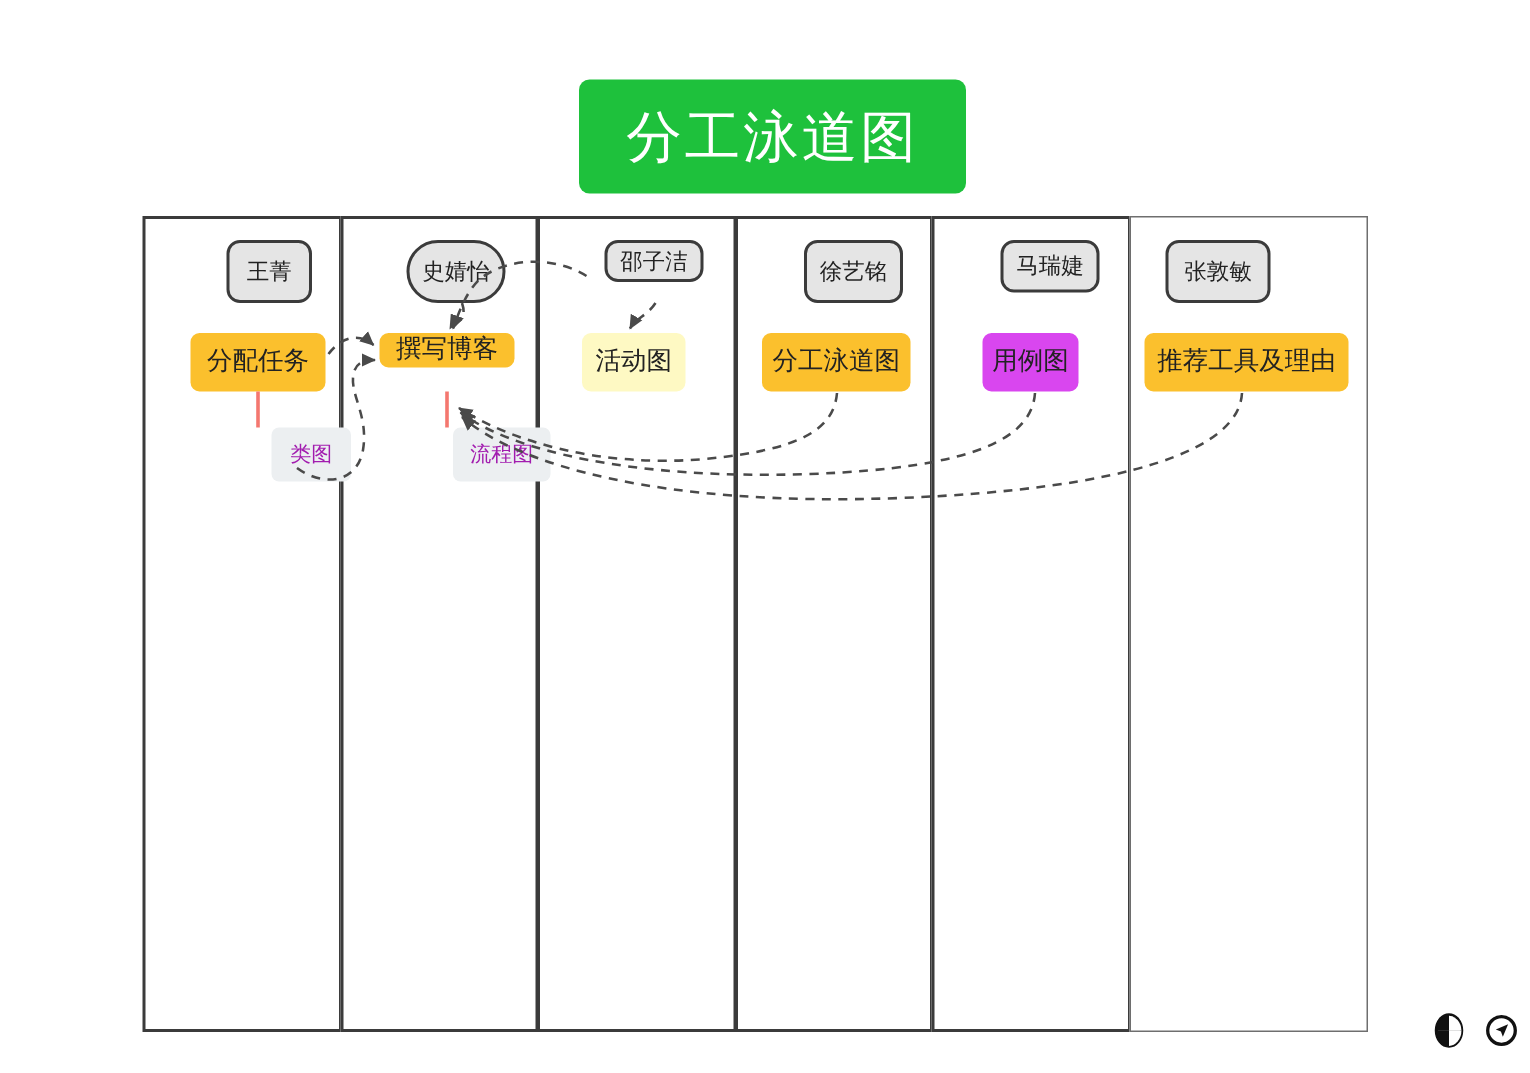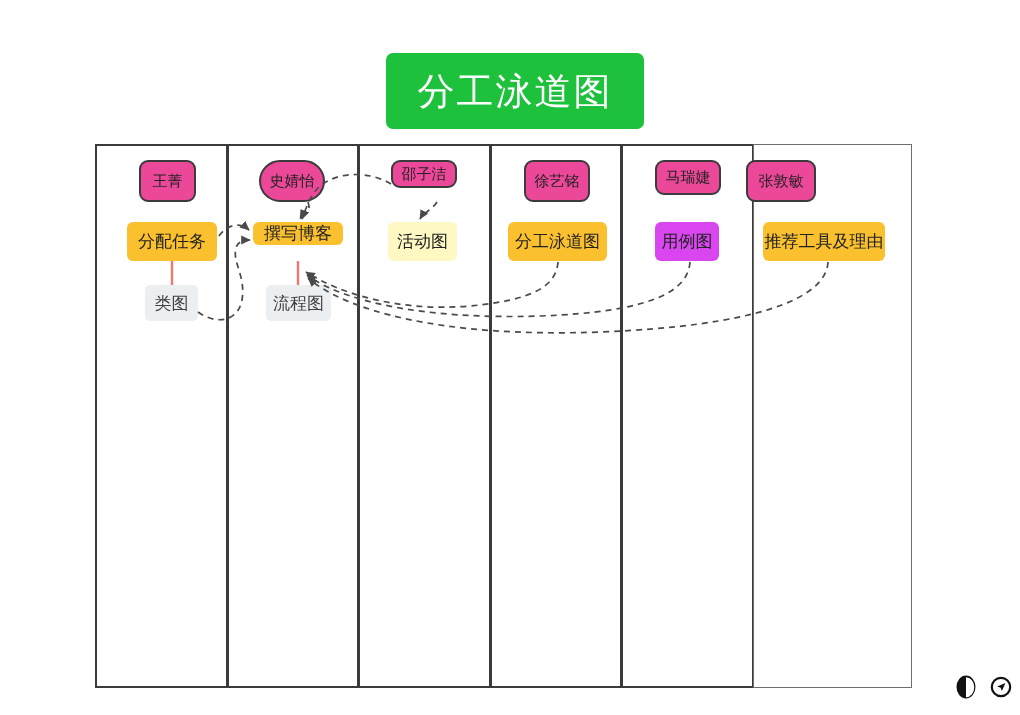--- a/index.html
+++ b/index.html
@@ -36,37 +36,39 @@
 
   
   .node{
     position:absolute;
     box-sizing:border-box;
     display:flex;align-items:center;justify-content:center;
     white-space:nowrap;
     line-height:1;
   }
   .node-person{
-    background:#ec4899;
+    background:#e5e5e5;
     border:2px solid #3b3b3b;
     border-radius:9px;
     color:#222222;
     font-size:15px;
+    margin-left:12px;
   }
   .node-task{
     background:#fbc02d;
     border-radius:6px;
     color:#222222;
     font-size:17px;
   }
   .node-sub{
     background:#eceff1;
     border-radius:5px;
-    color:#404040;
-    font-size:17px;
+    color:#a21caf;
+    font-size:14px;
+    margin-left:36px;
   }
 
   
   #edges{position:absolute;left:0;top:0;width:1020px;height:715px;pointer-events:none;}
   .edge-dashed{fill:none;stroke:#4a4a4a;stroke-width:1.7;stroke-dasharray:6 5;}
   .edge-solid{fill:none;stroke:#f4776f;stroke-width:2.4;}
 
   
   .corner-icons{
     position:absolute;right:8px;bottom:12px;
@@ -98,22 +100,22 @@
 
   <div class="node node-person" style="left:391px;top:160px;width:66px;height:28px;text-align:center;">邵子洁</div>
   <div class="node node-task" style="left: 388px; top: 222px; width: 69px; height: 39px; background: #fef9c3;">活动图</div>
 
   <div class="node node-person" style="left:524px;top:160px;width:66px;height:42px;">徐艺铭</div>
   <div class="node node-task" style="left: 508px; top: 222px; width: 99px; height: 39px; background: rgb(251, 192, 45);">分工泳道图</div>
 
   <div class="node node-person" style="left:655px;top:160px;width:66px;height:35px;">马瑞婕</div>
   <div class="node node-task" style="left: 655px; top: 222px; width: 64px; height: 39px; background: #d946ef;">用例图</div>
 
-  <div class="node node-person" style="left:746px;top:160px;width:70px;height:42px;">张敦敏</div>
-  <div class="node node-task" style="left: 763px; top: 222px; width: 122px; height: 39px; background: rgb(251, 192, 45);">推荐工具及理由</div>
+  <div class="node node-person" style="left:765px;top:160px;width:70px;height:42px;">张敦敏</div>
+  <div class="node node-task" style="left: 763px; top: 222px; width: 136px; height: 39px; background: rgb(251, 192, 45);">推荐工具及理由</div>
 
   <svg id="edges" viewBox="0 0 1020 715">
     <defs>
       <marker id="arrowDash" markerWidth="7" markerHeight="7" refX="5.2" refY="3" orient="auto" markerUnits="strokeWidth">
         <path d="M0,0.4 L5.6,3 L0,5.6 z" fill="#4a4a4a"></path>
       </marker>
     </defs>
 
     <path class="edge-solid" d="M172,261 L172,285" style="stroke: rgb(244, 119, 111);"></path>
 

